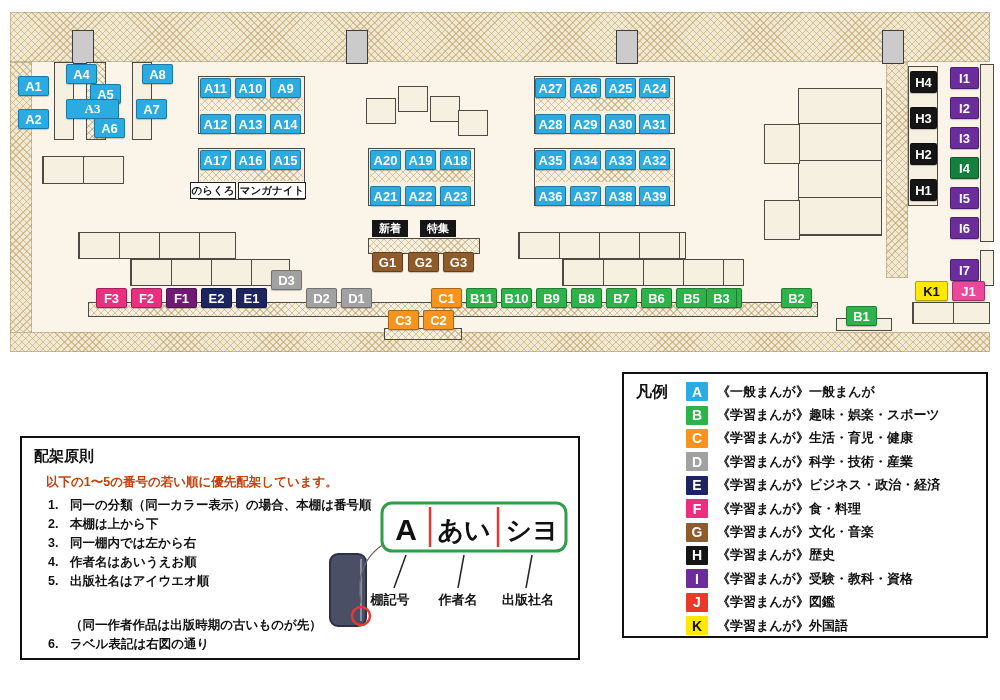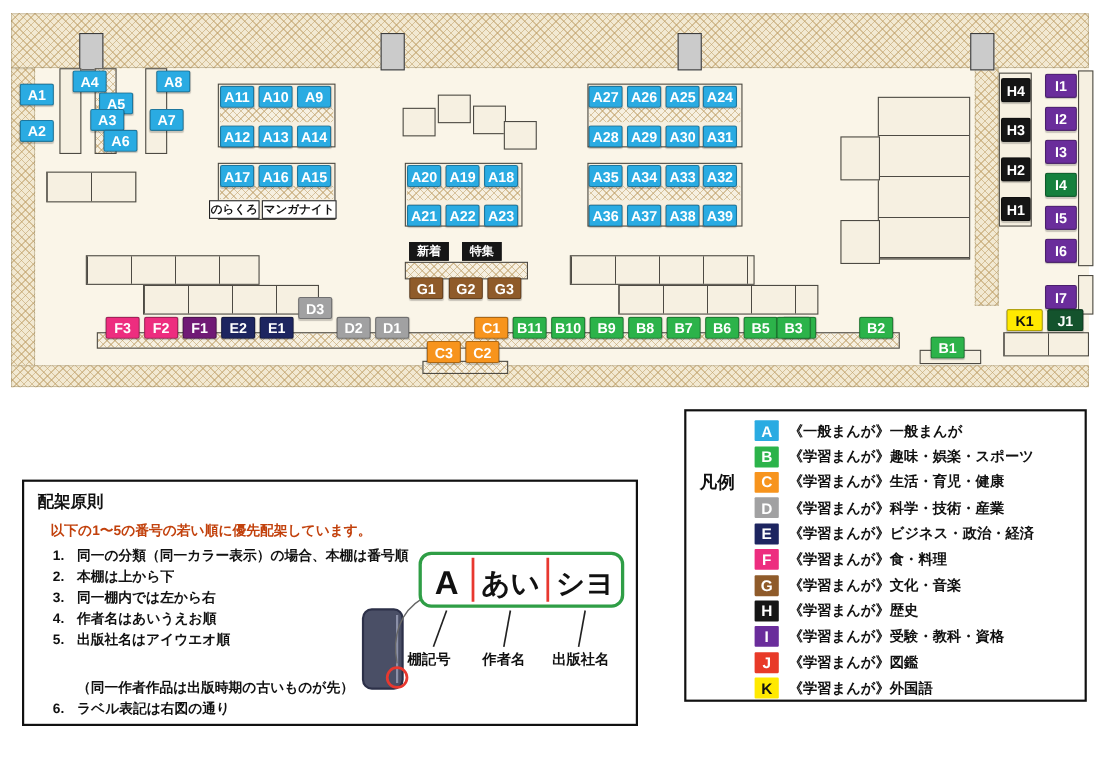--- a/index.html
+++ b/index.html
@@ -27,21 +27,21 @@
     color:#fff;font-weight:700;font-size:13px;border:1px solid rgba(0,0,0,.3);
     border-radius:2px;box-shadow:0 1px 1px rgba(0,0,0,.2);}
   .mtag{position:absolute;box-sizing:border-box;height:17px;
     display:flex;align-items:center;justify-content:center;font-weight:700;}
   .mtag.white{background:#fff;border:1px solid #222;color:#111;font-size:10.5px;}
   .mtag.black{background:#161616;border:1px solid #161616;color:#fff;font-size:11px;}
 
   
   .legend{position:absolute;left:622px;top:372px;width:366px;height:266px;
     box-sizing:border-box;background:#fff;border:2.5px solid #111;}
-  .legend-title{position:absolute;left:12px;top:8px;font-size:16px;font-weight:700;color:#111;margin-top:47px;}
+  .legend-title{position:absolute;left:12px;top:8px;font-size:16px;font-weight:700;color:#111;}
   .legend-items{position:absolute;left:62px;top:6px;}
   .lrow{display:flex;align-items:center;height:23.4px;}
   .lbox{width:22px;height:19px;display:flex;align-items:center;justify-content:center;
     color:#fff;font-weight:700;font-size:14px;border-radius:1px;}
   .ltext{margin-left:9px;font-size:13px;font-weight:700;color:#111;white-space:nowrap;}
 
   
   .principles{position:absolute;left:20px;top:436px;width:560px;height:224px;
     box-sizing:border-box;background:#fff;border:2.5px solid #111;}
   .p-title{position:absolute;left:12px;top:9px;font-size:15px;font-weight:700;color:#111;}
@@ -112,21 +112,21 @@
 
     <div class="sh" style="left:908px;top:66px;width:30px;height:140px"></div>
     <div class="sh" style="left:980px;top:64px;width:14px;height:178px"></div>
     <div class="sh" style="left:980px;top:250px;width:14px;height:36px"></div>
     <div class="sh cells" style="left:912px;top:302px;width:78px;height:22px"></div>
 
   <div class="mlabel" style="background: rgb(42, 171, 226); left: 18px; top: 76px; width: 31px; height: 20px;">A1</div>
       <div class="mlabel" style="background: rgb(42, 171, 226); left: 18px; top: 109px; width: 31px; height: 20px;">A2</div>
       <div class="mlabel" style="background: rgb(42, 171, 226); left: 66px; top: 64px; width: 31px; height: 20px;">A4</div>
       <div class="mlabel" style="background: rgb(42, 171, 226); left: 90px; top: 84px; width: 31px; height: 20px;">A5</div>
-      <div class="mlabel" style="background: rgb(42, 171, 226); left: 82px; top: 99px; width: 31px; height: 20px;">A3</div>
+      <div class="mlabel" style="background: rgb(42, 171, 226); left: 66px; top: 99px; width: 53px; height: 20px; font-family: Liberation Serif, serif;">A3</div>
       <div class="mlabel" style="background: rgb(42, 171, 226); left: 94px; top: 118px; width: 31px; height: 20px;">A6</div>
       <div class="mlabel" style="background: rgb(42, 171, 226); left: 142px; top: 64px; width: 31px; height: 20px;">A8</div>
       <div class="mlabel" style="background: rgb(42, 171, 226); left: 136px; top: 99px; width: 31px; height: 20px;">A7</div>
       <div class="mlabel" style="background: rgb(42, 171, 226); left: 200px; top: 78px; width: 31px; height: 20px;">A11</div>
       <div class="mlabel" style="background: rgb(42, 171, 226); left: 235px; top: 78px; width: 31px; height: 20px;">A10</div>
       <div class="mlabel" style="background: rgb(42, 171, 226); left: 270px; top: 78px; width: 31px; height: 20px;">A9</div>
       <div class="mlabel" style="background: rgb(42, 171, 226); left: 200px; top: 114px; width: 31px; height: 20px;">A12</div>
       <div class="mlabel" style="background: rgb(42, 171, 226); left: 235px; top: 114px; width: 31px; height: 20px;">A13</div>
       <div class="mlabel" style="background: rgb(42, 171, 226); left: 270px; top: 114px; width: 31px; height: 20px;">A14</div>
       <div class="mlabel" style="background: rgb(42, 171, 226); left: 200px; top: 150px; width: 31px; height: 20px;">A17</div>
@@ -184,21 +184,21 @@
       <div class="mlabel" style="background: rgb(21, 21, 21); left: 910px; top: 143px; width: 27px; height: 22px;">H2</div>
       <div class="mlabel" style="background: rgb(21, 21, 21); left: 910px; top: 179px; width: 27px; height: 22px;">H1</div>
       <div class="mlabel" style="background: rgb(106, 45, 155); left: 950px; top: 67px; width: 29px; height: 22px;">I1</div>
       <div class="mlabel" style="background: rgb(106, 45, 155); left: 950px; top: 97px; width: 29px; height: 22px;">I2</div>
       <div class="mlabel" style="background: rgb(106, 45, 155); left: 950px; top: 127px; width: 29px; height: 22px;">I3</div>
       <div class="mlabel" style="background: #15803d; left: 950px; top: 157px; width: 29px; height: 22px;">I4</div>
       <div class="mlabel" style="background: rgb(106, 45, 155); left: 950px; top: 187px; width: 29px; height: 22px;">I5</div>
       <div class="mlabel" style="background: rgb(106, 45, 155); left: 950px; top: 217px; width: 29px; height: 22px;">I6</div>
       <div class="mlabel" style="background: rgb(106, 45, 155); left: 950px; top: 259px; width: 29px; height: 22px;">I7</div>
       <div class="mlabel" style="background: rgb(255, 233, 0); color: rgb(17, 17, 17); left: 915px; top: 281px; width: 33px; height: 20px;">K1</div>
-      <div class="mlabel" style="background: #14532d; left: 952px; top: 281px; width: 33px; height: 20px;">J1</div>
+      <div class="mlabel" style="background: #ec4899; left: 952px; top: 281px; width: 33px; height: 20px;">J1</div>
       <div class="mtag white" style="left: 190px; top: 182px; width: 46px;">のらくろ</div>
       <div class="mtag white" style="left: 238px; top: 182px; width: 68px;">マンガナイト</div>
       <div class="mtag black" style="left: 372px; top: 220px; width: 36px;">新着</div>
       <div class="mtag black" style="left: 420px; top: 220px; width: 36px;">特集</div>
     </div>
 
   <div class="legend">
     <div class="legend-title">凡例</div>
     <div class="legend-items">
         <div class="lrow">

